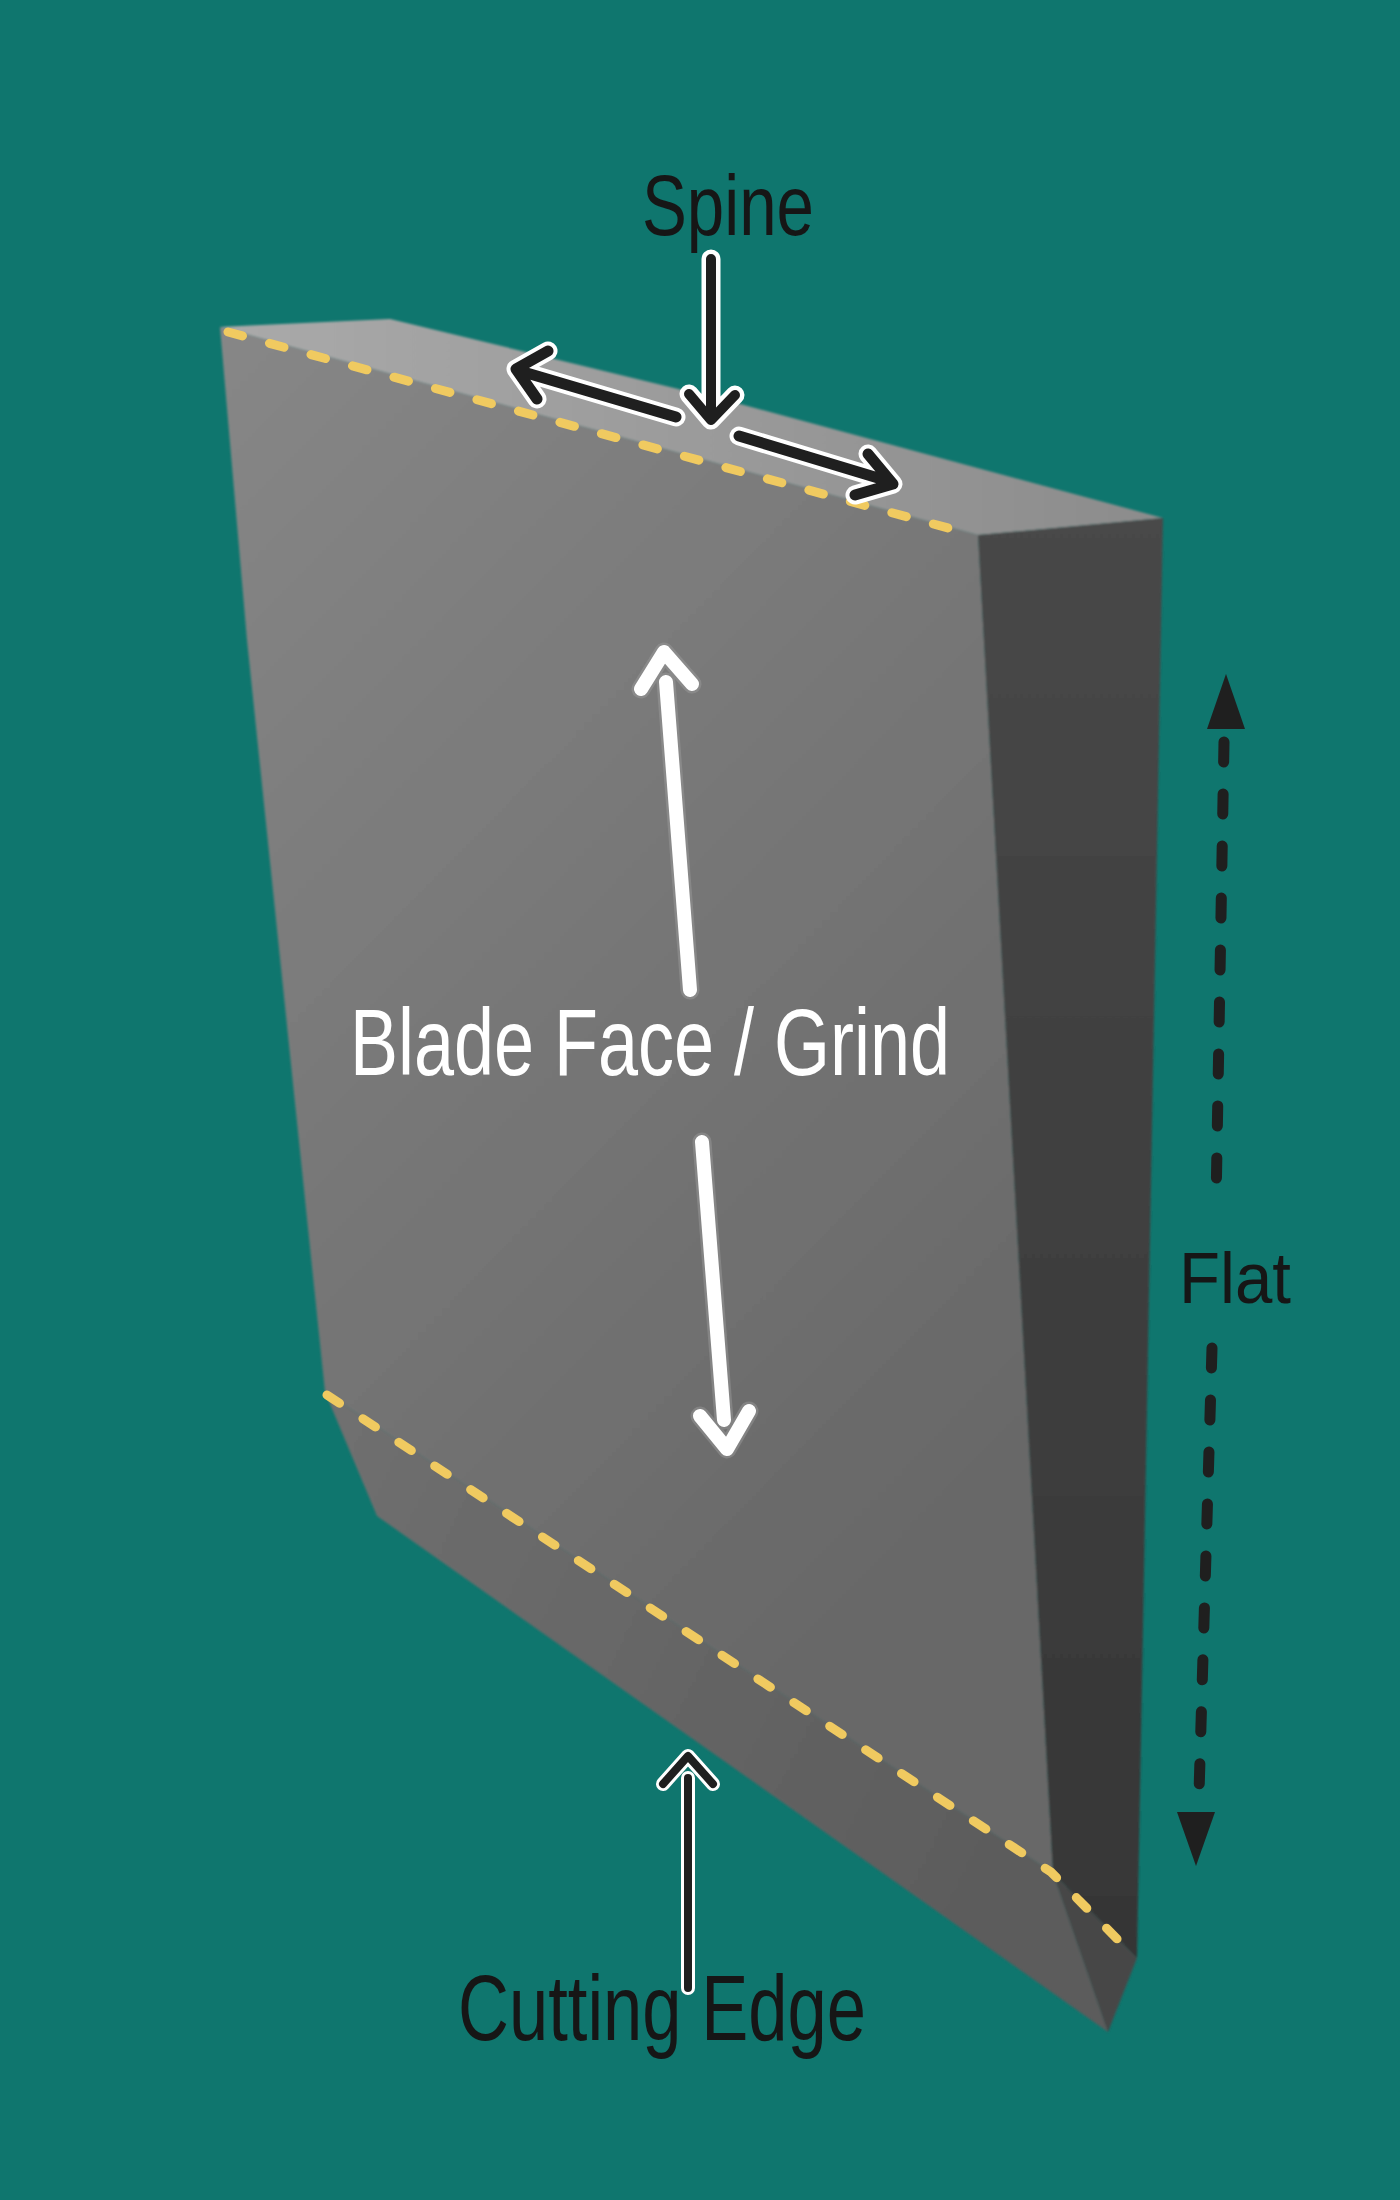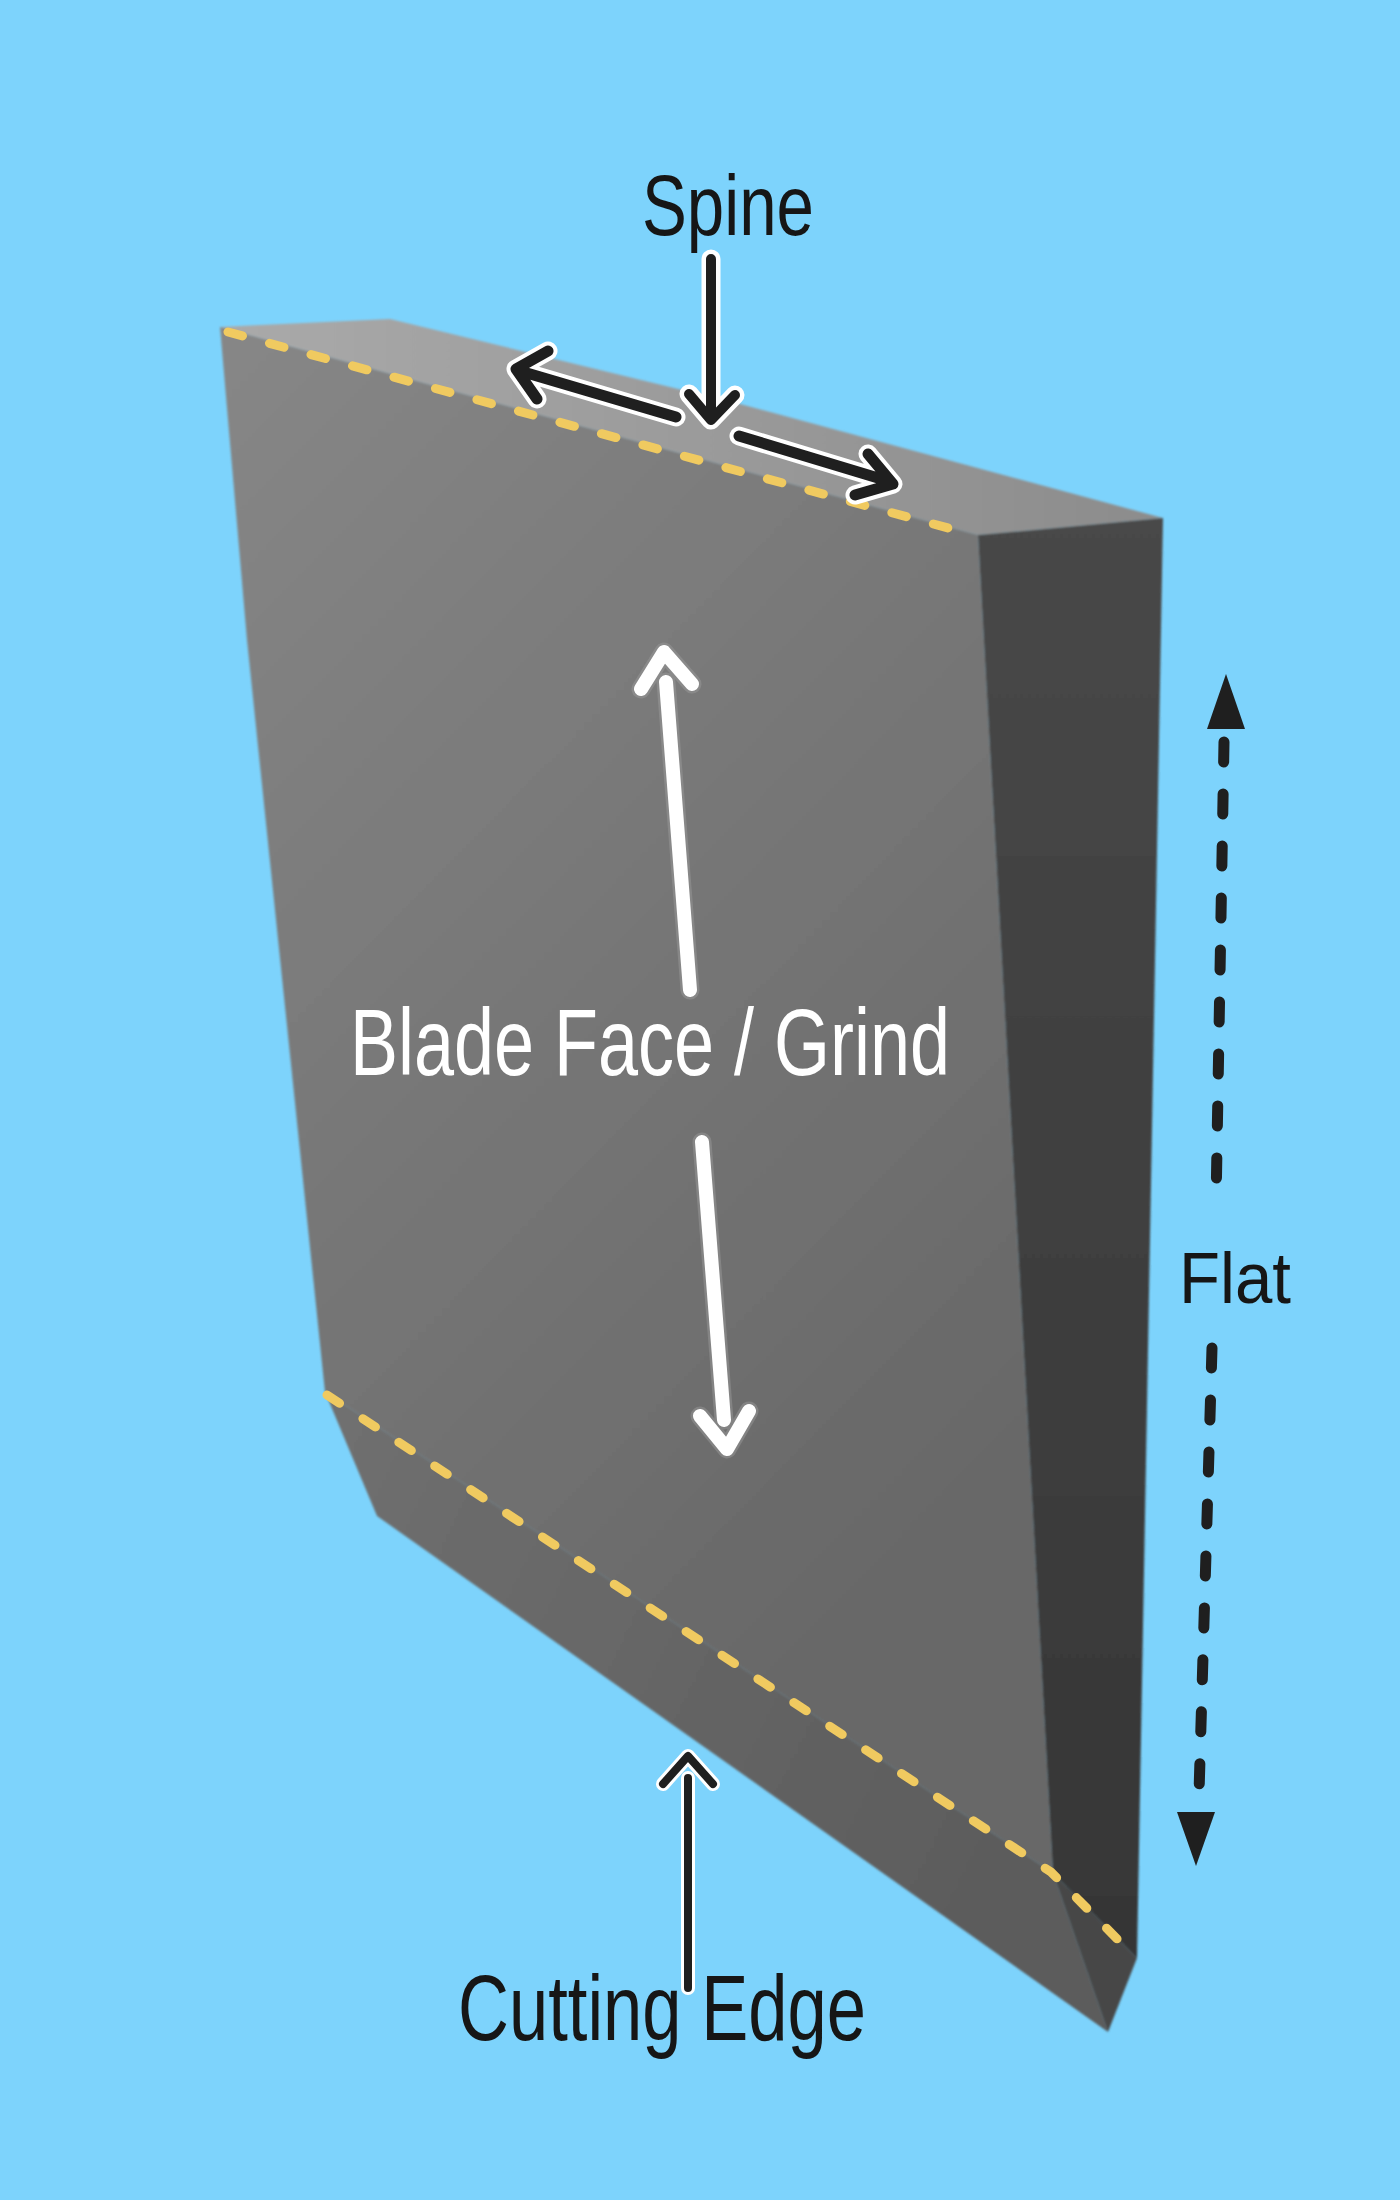--- a/index.html
+++ b/index.html
@@ -7,21 +7,21 @@
     padding: 0;
     background: #ffffff;
     width: 1400px;
     height: 2200px;
     overflow: hidden;
   }
   .stage {
     position: relative;
     width: 1400px;
     height: 2200px;
-    background: #7dd3fc;
+    background: #0f766e;
   }
   svg text {
     font-family: "Liberation Sans", "DejaVu Sans", sans-serif;
     font-weight: 400;
   }
 </style>
 </head>
 <body>
 
 <div class="stage">

